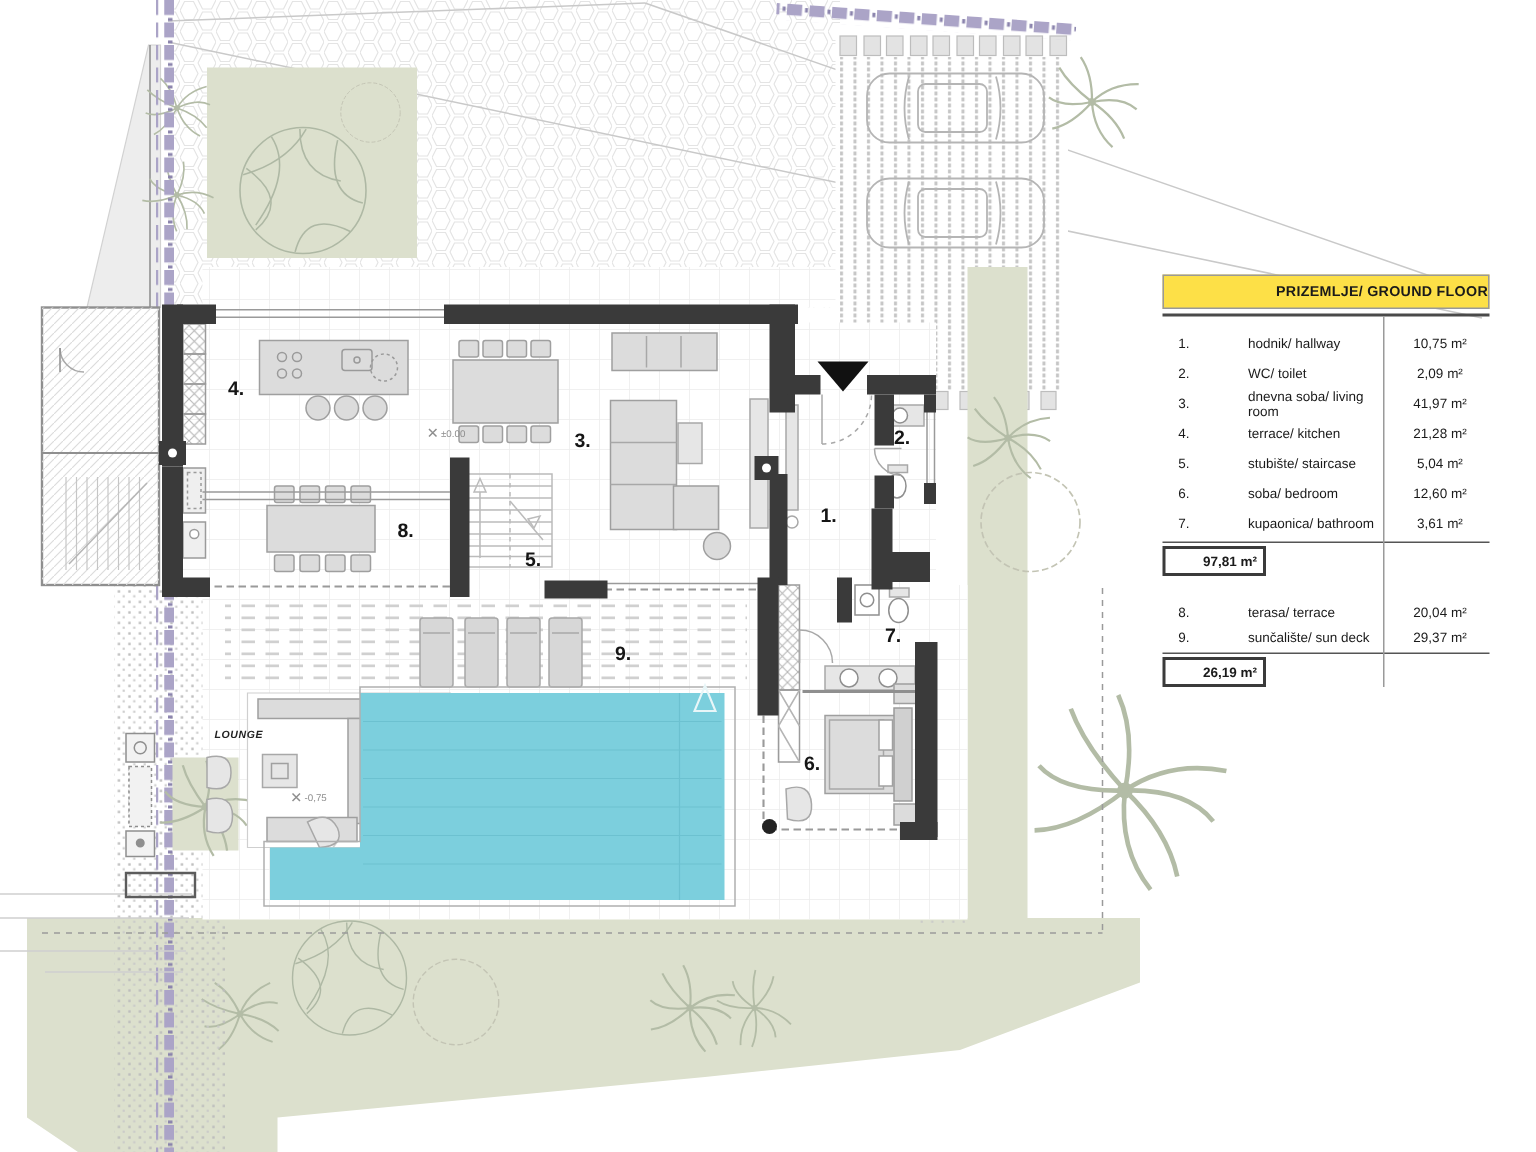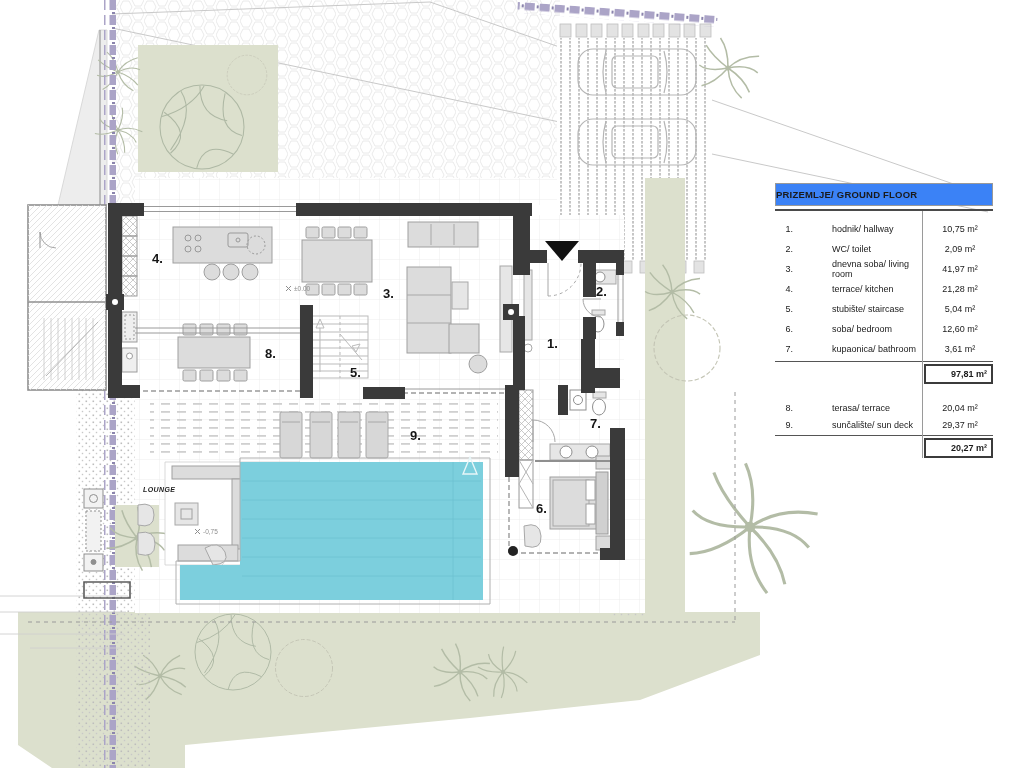--- a/index.html
+++ b/index.html
@@ -9,31 +9,31 @@
   .furn{fill:#dcdcdc;stroke:#9f9f9f;stroke-width:1;}
   .furnl{fill:#e6e6e6;stroke:#a8a8a8;stroke-width:1;}
   .thin{stroke:#9a9a9a;stroke-width:1;fill:none;}
   .glass{stroke:#9a9a9a;stroke-width:1.4;fill:none;stroke-dasharray:5 3;}
   .arc{stroke:#a8a8a8;stroke-width:1;fill:none;}
   .plab{font-weight:bold;font-size:13px;fill:#151515;font-family:"Liberation Sans",sans-serif;}
   .lvl{font-size:6.5px;fill:#8e8e8e;font-family:"Liberation Sans",sans-serif;}
   .lounge-lab{font-size:7px;font-style:italic;font-weight:bold;letter-spacing:.4px;fill:#222;}
   
   .legend{position:absolute;left:775px;top:183px;width:218px;font-size:9px;color:#1a1a1a;}
-  .lg-header{border:1px solid #999;background:#3b82f6;text-align:left;font-weight:bold;
+  .lg-header{border:1px solid #999;background:#fde047;text-align:right;font-weight:bold;
              font-size:9.5px;padding:5px 0;letter-spacing:.2px;}
   .lg-body{position:relative;border-top:2px solid #4a4a4a;margin-top:3px;padding-top:8px;}
   .lg-body::before{content:"";position:absolute;left:147px;top:0;bottom:0;width:1px;background:#9a9a9a;}
   .lg-row{display:flex;align-items:center;height:20px;position:relative;}
   .lg-row.sm{height:16.5px;}
   .lg-no{width:18px;text-align:right;padding-right:7px;}
   .lg-nm{flex:1;margin-left:32px;}
   .lg-val{width:58px;text-align:center;padding-right:4px;}
   .lg-line{border-top:1.5px solid #555;margin-top:2px;}
-  .total-row{display:flex;justify-content:flex-end;position:relative;margin:2px 0;}
+  .total-row{display:flex;position:relative;margin:2px 0;}
   .total-box{width:59px;border:2px solid #3b3b3b;background:#fff;padding:3px 4px 3px 2px;
              text-align:right;font-weight:bold;position:relative;}
   .lg-gap{height:14px;}
 </style>
 </head>
 <body>
 
 <div class="canvas">
 
 <svg class="plan-svg" width="1024" height="768" viewBox="0 0 1024 768">
@@ -511,18 +511,18 @@
       <span class="lg-nm">terasa/ terrace</span>
       <span class="lg-val">20,04 m²</span>
     </div>
     <div class="lg-row sm">
       <span class="lg-no">9.</span>
       <span class="lg-nm">sunčalište/ sun deck</span>
       <span class="lg-val">29,37 m²</span>
     </div>
     <div class="lg-line"></div>
     <div class="total-row">
-      <span class="total-box">20,27 m²</span>
+      <span class="total-box">26,19 m²</span>
     </div>
   </div>
 </div>
 
 </div>
 
 </body></html>

